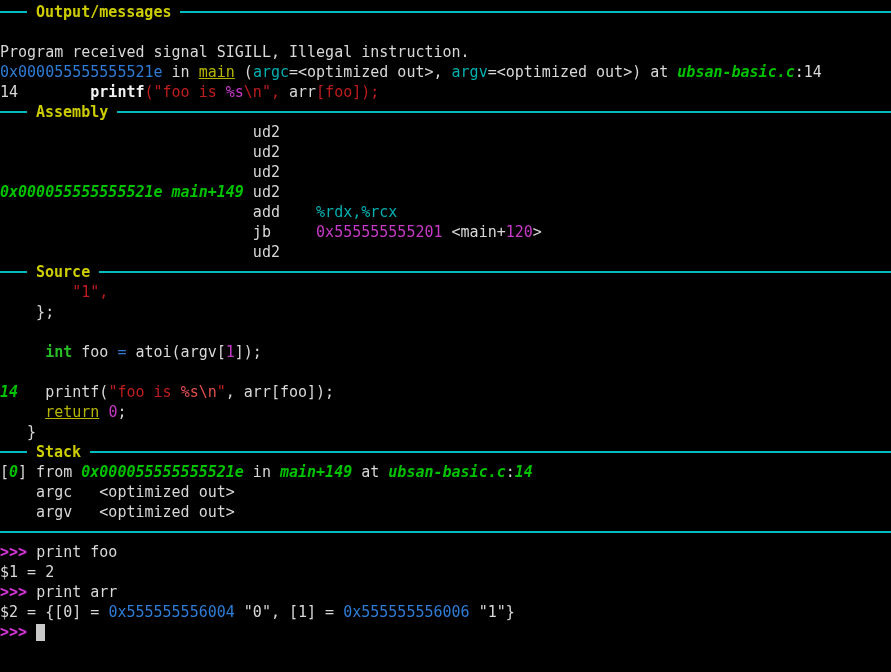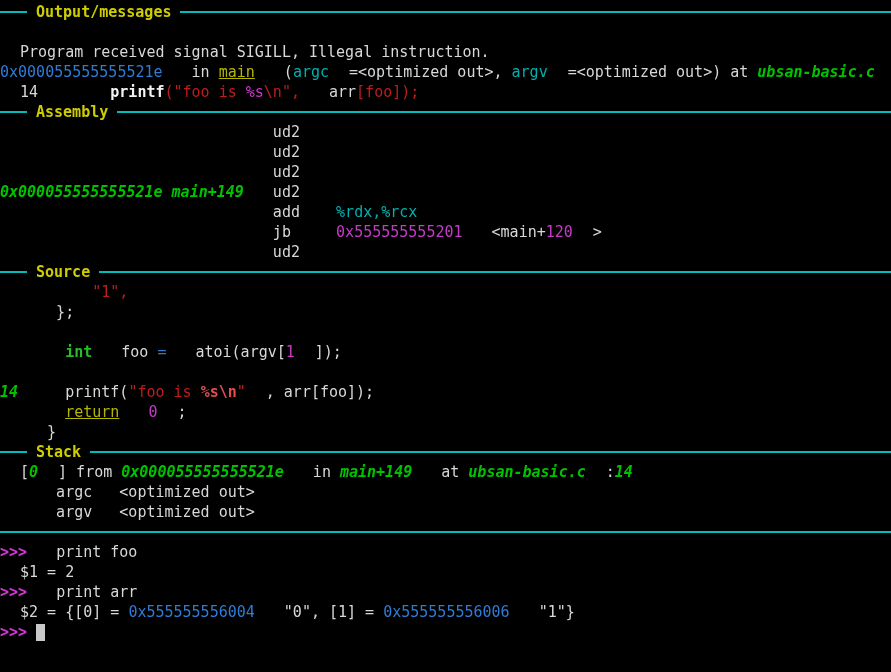--- a/index.html
+++ b/index.html
@@ -11,29 +11,29 @@
     padding-top:2px;
     width:891px;
   }
   .row{height:20px;display:block;}
   .row.hdr,.row.div{display:flex;align-items:center;}
   .hl{height:2px;background:var(--c-rule);}
   .hl-left{width:27px;flex:0 0 27px;}
   .hl-right{flex:1 1 auto;}
   .hl-full{flex:1 1 auto;}
   .sect-title{margin:0 9px;color:var(--c-yb);font-weight:bold;text-align:right;}
-  .c-fg{color:var(--c-fg);margin-left:20px;}
+  .c-fg{color:var(--c-fg);}
   .c-wb{color:var(--c-wb);font-weight:bold;}
   .c-y{color:var(--c-y);text-decoration:underline;}
   .c-g{color:var(--c-g);font-weight:bold;}
   .c-gb{color:var(--c-gb);font-weight:bold;font-style:italic;}
   .c-bl{color:var(--c-bl);}
   .c-cy{color:var(--c-cy);margin-top:16px;}
   .c-m{color:var(--c-m);}
   .c-mb{color:var(--c-mb);font-weight:bold;}
   .c-r{color:var(--c-r);}
-  .c-rb{color:var(--c-rb);font-weight:bold;}
+  .c-rb{color:var(--c-rb);font-weight:normal;}
   .cursor{display:inline-block;width:9px;height:17px;background:var(--c-cursor);vertical-align:text-bottom;}
 </style>
 </head>
 <body style="background: rgb(0, 0, 0);">
 
 <div class="term" id="terminal"><div class="row hdr"><div class="hl hl-left"></div><span class="sect-title">Output/messages</span><div class="hl hl-right"></div></div><div class="row">&nbsp;</div><div class="row"><span class="c-fg">Program received signal SIGILL, Illegal instruction.</span></div><div class="row"><span class="c-bl">0x000055555555521e</span><span class="c-fg"> in </span><span class="c-y">main</span><span class="c-fg"> (</span><span class="c-cy">argc</span><span class="c-fg">=&lt;optimized out&gt;, </span><span class="c-cy">argv</span><span class="c-fg">=&lt;optimized out&gt;) at </span><span class="c-gb">ubsan-basic.c</span><span class="c-fg">:14</span></div><div class="row"><span class="c-fg">14        </span><span class="c-wb">printf</span><span class="c-r">("foo is </span><span class="c-m">%s</span><span class="c-r">\n"</span><span class="c-r">,</span><span class="c-fg"> arr</span><span class="c-r">[foo]);</span></div><div class="row hdr"><div class="hl hl-left"></div><span class="sect-title">Assembly</span><div class="hl hl-right"></div></div><div class="row"><span class="c-fg">                            ud2</span></div><div class="row"><span class="c-fg">                            ud2</span></div><div class="row"><span class="c-fg">                            ud2</span></div><div class="row"><span class="c-gb">0x000055555555521e main+149</span><span class="c-fg"> ud2</span></div><div class="row"><span class="c-fg">                            add    </span><span class="c-cy">%rdx,%rcx</span></div><div class="row"><span class="c-fg">                            jb     </span><span class="c-m">0x555555555201</span><span class="c-fg"> &lt;main+</span><span class="c-m">120</span><span class="c-fg">&gt;</span></div><div class="row"><span class="c-fg">                            ud2</span></div><div class="row hdr"><div class="hl hl-left"></div><span class="sect-title">Source</span><div class="hl hl-right"></div></div><div class="row"><span class="c-fg">        </span><span class="c-r">"1",</span></div><div class="row"><span class="c-fg">    };</span></div><div class="row">&nbsp;</div><div class="row"><span class="c-fg">     </span><span class="c-g">int</span><span class="c-fg"> foo </span><span class="c-bl">=</span><span class="c-fg"> atoi(argv[</span><span class="c-m">1</span><span class="c-fg">]);</span></div><div class="row">&nbsp;</div><div class="row"><span class="c-gb">14</span><span class="c-fg">   printf(</span><span class="c-r">"foo is </span><span class="c-rb">%s\n</span><span class="c-r">"</span><span class="c-fg">, arr[foo]);</span></div><div class="row"><span class="c-fg">     </span><span class="c-y">return</span><span class="c-fg"> </span><span class="c-m">0</span><span class="c-fg">;</span></div><div class="row"><span class="c-fg">   }</span></div><div class="row hdr"><div class="hl hl-left"></div><span class="sect-title">Stack</span><div class="hl hl-right"></div></div><div class="row"><span class="c-fg">[</span><span class="c-gb">0</span><span class="c-fg">] from </span><span class="c-gb">0x000055555555521e</span><span class="c-fg"> in </span><span class="c-gb">main+149</span><span class="c-fg"> at </span><span class="c-gb">ubsan-basic.c</span><span class="c-fg">:</span><span class="c-gb">14</span></div><div class="row"><span class="c-fg">    argc   &lt;optimized out&gt;</span></div><div class="row"><span class="c-fg">    argv   &lt;optimized out&gt;</span></div><div class="row div"><div class="hl hl-full"></div></div><div class="row"><span class="c-mb">&gt;&gt;&gt; </span><span class="c-fg">print foo</span></div><div class="row"><span class="c-fg">$1 = 2</span></div><div class="row"><span class="c-mb">&gt;&gt;&gt; </span><span class="c-fg">print arr</span></div><div class="row"><span class="c-fg">$2 = {[0] = </span><span class="c-bl">0x555555556004</span><span class="c-fg"> "0", [1] = </span><span class="c-bl">0x555555556006</span><span class="c-fg"> "1"}</span></div><div class="row"><span class="c-mb">&gt;&gt;&gt; </span><span class="cursor"></span></div><div class="row">&nbsp;</div><div class="row">&nbsp;</div></div>
 
 </body></html>

